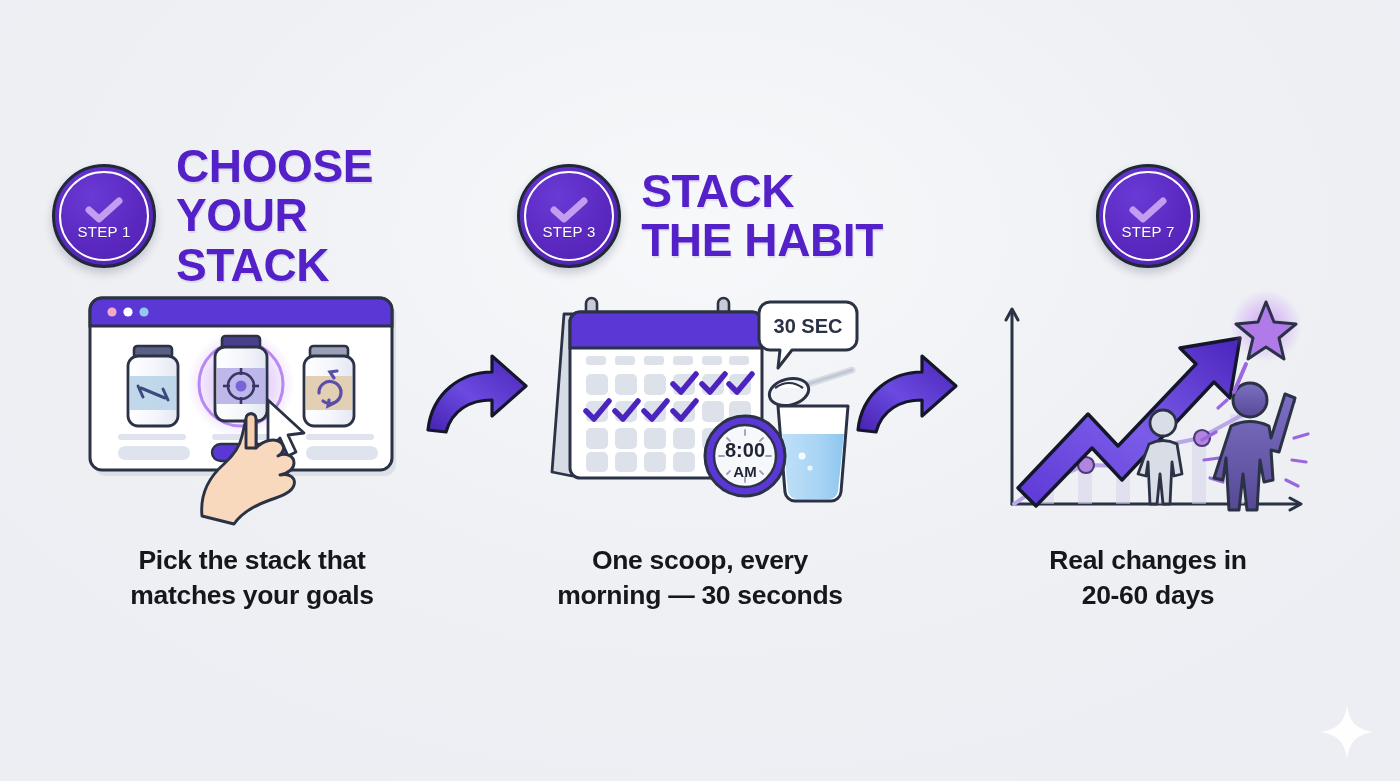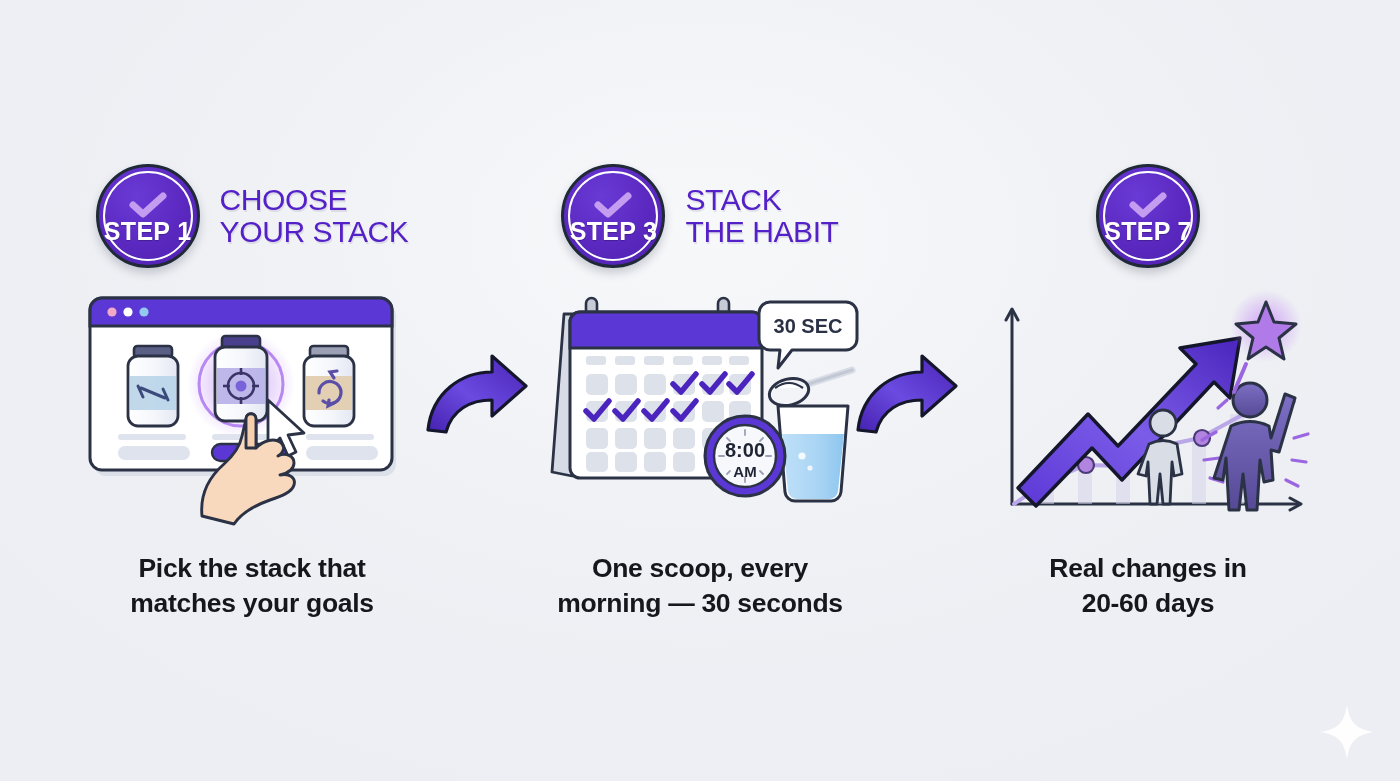--- a/index.html
+++ b/index.html
@@ -79,48 +79,48 @@
     pointer-events: none;
   }
   .badge-check {
     width: 40px;
     height: 26px;
     margin-top: 4px;
     margin-bottom: 1px;
   }
   .badge-label {
     color: #ffffff;
-    font-size: 25px;
-    font-weight: bold;
+    font-size: 15px;
+    font-weight: normal;
     letter-spacing: 0.3px;
     line-height: 1;
     text-shadow: 0 1px 1px rgba(0,0,0,0.25);
   }
   .heading {
     color: #5420c8;
-    font-size: 30px;
-    font-weight: normal;
+    font-size: 46px;
+    font-weight: bold;
     line-height: 1.07;
     letter-spacing: -0.4px;
     text-shadow: 1px 1.5px 0 rgba(120,120,160,0.18);
     white-space: pre-line;
   }
 
   
   .art {
     position: relative;
     width: 340px;
     height: 245px;
     margin-top: 16px;
   }
   .art svg { display: block; }
 
   
   .caption {
-    margin-top: 18px;
+    margin-top: 10px;
     color: #15171c;
     font-size: 26.5px;
     font-weight: bold;
     line-height: 1.32;
     text-align: center;
     letter-spacing: -0.3px;
     white-space: pre-line;
   }
 
   

